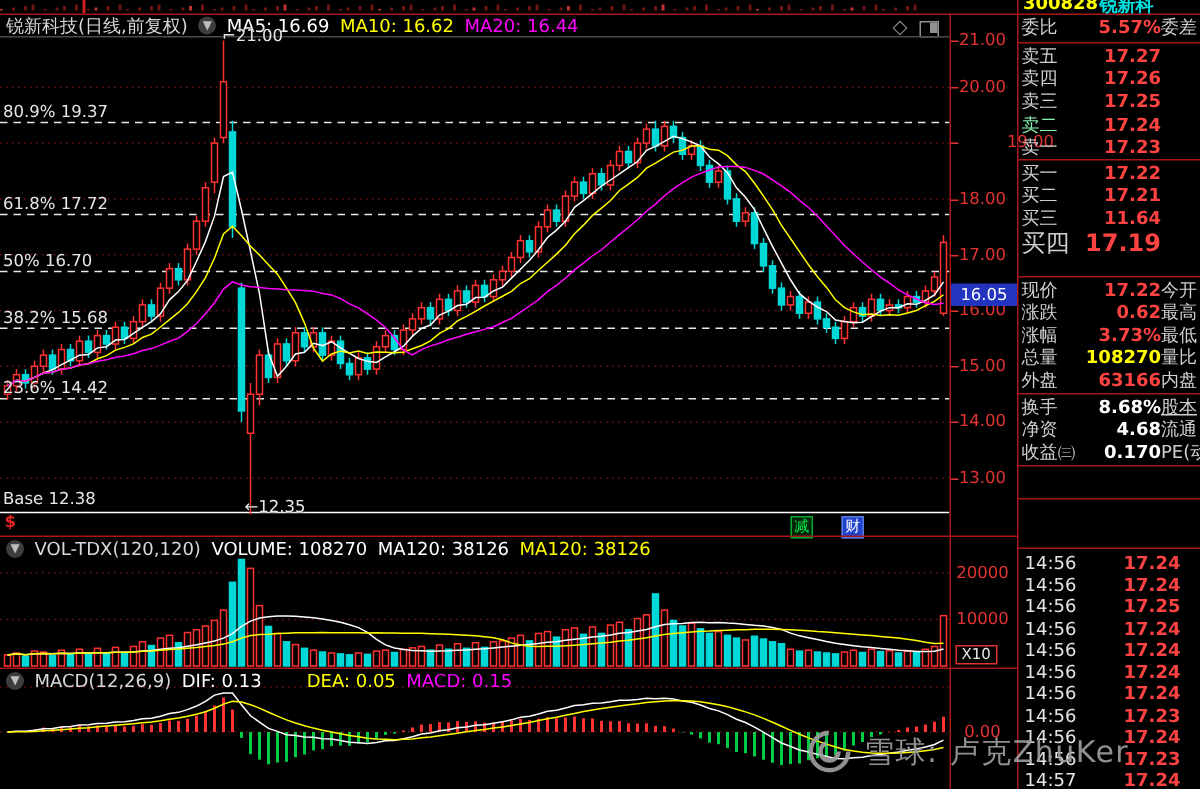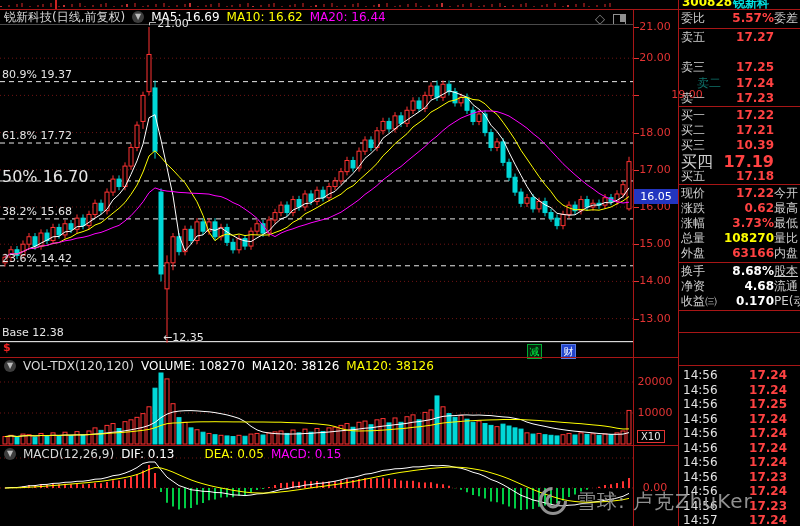--- a/index.html
+++ b/index.html
@@ -582,21 +582,21 @@
     <line x1="617" x2="617" y1="488" y2="482.9670768267014" stroke="#ff3232" stroke-width="2"></line>
     <line x1="623" x2="623" y1="488" y2="481.2330741723736" stroke="#ff3232" stroke-width="2"></line>
     <line x1="629" x2="629" y1="488" y2="477.9135729076919" stroke="#ff3232" stroke-width="2"></line>
     <polyline points="5,488.0 11,487.5 17,487.5 23,486.8 29,485.8 35,485.6 41,484.6 47,484.4 53,483.4 59,483.2 65,482.3 71,482.1 77,481.3 83,481.2 89,480.4 95,479.2 101,478.9 107,477.5 113,475.7 119,474.9 125,473.1 131,470.7 137,467.6 143,463.4 149,462.0 155,462.0 161,469.9 167,477.2 173,481.4 179,485.6 185,487.6 191,489.8 197,490.4 203,491.3 209,491.5 215,492.5 221,492.7 227,493.7 233,494.9 239,495.1 245,495.6 251,495.0 257,493.9 263,493.6 269,492.5 275,491.1 281,489.4 287,488.6 293,487.1 299,486.5 305,485.1 311,484.6 317,483.5 323,483.1 329,482.2 335,481.2 341,479.9 347,478.2 353,477.5 359,476.0 365,474.2 371,473.5 377,472.0 383,470.4 389,469.8 395,468.8 401,468.6 407,467.9 413,466.9 419,466.9 425,466.3 431,465.5 437,465.8 443,465.5 449,466.0 455,467.3 461,468.2 467,470.0 473,472.3 479,473.9 485,476.4 491,479.5 497,481.7 503,484.7 509,488.1 515,491.8 521,495.3 527,497.6 533,500.0 539,501.3 545,502.9 551,504.3 557,505.7 563,505.9 569,505.2 575,504.9 581,503.7 587,503.0 593,502.1 599,501.4 605,500.2 611,499.3 617,498.0 623,496.3 629,493.4" fill="none" stroke="#ffffff" stroke-width="1"></polyline>
     <polyline points="5,488.0 11,487.9 17,487.8 23,487.6 29,487.2 35,486.9 41,486.5 47,486.0 53,485.5 59,485.1 65,484.5 71,484.0 77,483.5 83,483.0 89,482.5 95,481.8 101,481.3 107,480.5 113,479.5 119,478.6 125,477.5 131,476.2 137,474.5 143,472.2 149,469.4 155,467.5 161,468.0 167,469.8 173,472.1 179,474.8 185,477.4 191,479.9 197,482.0 203,483.8 209,485.4 215,486.8 221,488.0 227,489.1 233,490.3 239,491.2 245,492.1 251,492.7 257,492.9 263,493.1 269,492.9 275,492.6 281,491.9 287,491.3 293,490.5 299,489.7 305,488.8 311,487.9 317,487.0 323,486.3 329,485.4 335,484.6 341,483.7 347,482.6 353,481.6 359,480.4 365,479.2 371,478.1 377,476.8 383,475.6 389,474.4 395,473.3 401,472.3 407,471.5 413,470.6 419,469.8 425,469.1 431,468.4 437,467.9 443,467.4 449,467.1 455,467.1 461,467.4 467,467.9 473,468.8 479,469.8 485,471.1 491,472.8 497,474.6 503,476.6 509,478.9 515,481.5 521,484.2 527,486.9 533,489.5 539,491.9 545,494.1 551,496.1 557,498.0 563,499.6 569,500.7 575,501.5 581,502.0 587,502.2 593,502.2 599,502.0 605,501.6 611,501.2 617,500.5 623,499.7 629,498.4" fill="none" stroke="#ffff00" stroke-width="1"></polyline>
   </svg>
 
 <div id="labels" class="abs" style="left:0;top:0;width:800px;height:526px;pointer-events:none;">
     <div style="position: absolute; left: 2px; top: 68px; font-size: 11px; color: rgb(230, 230, 230); text-shadow: rgb(0, 0, 0) 0px 0px 2px;">80.9% 19.37</div>
     <div style="position: absolute; left: 2px; top: 129px; font-size: 11px; color: rgb(230, 230, 230); text-shadow: rgb(0, 0, 0) 0px 0px 2px;">61.8% 17.72</div>
-    <div style="position: absolute; left: 2px; top: 167px; font-size: 16px; color: rgb(230, 230, 230); text-shadow: rgb(0, 0, 0) 0px 0px 2px;">50% 16.70</div>
+    <div style="position: absolute; left: 2px; top: 167px; font-size: 11px; color: rgb(230, 230, 230); text-shadow: rgb(0, 0, 0) 0px 0px 2px;">50% 16.70</div>
     <div style="position: absolute; left: 2px; top: 205px; font-size: 11px; color: rgb(230, 230, 230); text-shadow: rgb(0, 0, 0) 0px 0px 2px;">38.2% 15.68</div>
     <div style="position: absolute; left: 2px; top: 252px; font-size: 11px; color: rgb(230, 230, 230); text-shadow: rgb(0, 0, 0) 0px 0px 2px;">23.6% 14.42</div>
     <div style="position: absolute; left: 634px; top: 20px; width: 42px; text-align: center; font-size: 11px; color: rgb(226, 51, 51);">21.00</div>
     <div style="position: absolute; left: 634px; top: 27px; width: 5px; border-top: 1px solid rgb(226, 51, 51);"></div>
     <div style="position: absolute; left: 634px; top: 51px; width: 42px; text-align: center; font-size: 11px; color: rgb(226, 51, 51);">20.00</div>
     <div style="position: absolute; left: 634px; top: 58px; width: 5px; border-top: 1px solid rgb(226, 51, 51);"></div>
     <div style="position: absolute; left: 634px; top: 88px; width: 42px; text-align: center; font-size: 11px; color: rgb(226, 51, 51); margin-left: 32px;">19.00</div>
     <div style="position: absolute; left: 634px; top: 95px; width: 5px; border-top: 1px solid rgb(226, 51, 51);"></div>
     <div style="position: absolute; left: 634px; top: 126px; width: 42px; text-align: center; font-size: 11px; color: rgb(226, 51, 51);">18.00</div>
     <div style="position: absolute; left: 634px; top: 133px; width: 5px; border-top: 1px solid rgb(226, 51, 51);"></div>
@@ -655,51 +655,51 @@
   <div class="prow" style="left:0;top:11px;">
     <span class="lab">委比</span>
     <span class="val" style="color:#ff4242;">5.57%</span>
     <span class="lab2">委差</span>
   </div>
 
 <div style="position: absolute; left: 0px; top: 30px; width: 122px; height: 15px; font-size: 12px; line-height: 15px;">
       <div style="position: absolute; left: 3px; color: rgb(207, 207, 207);">卖五</div>
       <div style="position: absolute; left: 30px; width: 66px; text-align: right; font-weight: bold; color: rgb(255, 66, 66);">17.27</div>
     </div>
+    <div style="position: absolute; left: 0px; top: 45.2px; width: 122px; height: 15px; font-size: 12px; line-height: 15px;">
+      <div style="position: absolute; left: 3px; color: rgb(207, 207, 207);">卖四</div>
+      <div style="position: absolute; left: 30px; width: 66px; text-align: right; font-weight: bold; color: rgb(255, 66, 66);">17.26</div>
+    </div>
     <div style="position: absolute; left: 0px; top: 60.4px; width: 122px; height: 15px; font-size: 12px; line-height: 15px;">
       <div style="position: absolute; left: 3px; color: rgb(207, 207, 207);">卖三</div>
       <div style="position: absolute; left: 30px; width: 66px; text-align: right; font-weight: bold; color: rgb(255, 66, 66);">17.25</div>
     </div>
     <div style="position: absolute; left: 0px; top: 75.6px; width: 122px; height: 15px; font-size: 12px; line-height: 15px;">
-      <div style="position: absolute; left: 3px; color: #0f766e; margin-left: 16px;">卖二</div>
+      <div style="position: absolute; left: 3px; color: #86efac;">卖二</div>
       <div style="position: absolute; left: 30px; width: 66px; text-align: right; font-weight: bold; color: rgb(255, 66, 66);">17.24</div>
     </div>
     <div style="position: absolute; left: 0px; top: 90.8px; width: 122px; height: 15px; font-size: 12px; line-height: 15px;">
       <div style="position: absolute; left: 3px; color: rgb(207, 207, 207);">卖一</div>
       <div style="position: absolute; left: 30px; width: 66px; text-align: right; font-weight: bold; color: rgb(255, 66, 66);">17.23</div>
     </div>
     <div style="position: absolute; left: 0px; top: 108px; width: 122px; height: 15px; font-size: 12px; line-height: 15px;">
       <div style="position: absolute; left: 3px; color: rgb(207, 207, 207);">买一</div>
       <div style="position: absolute; left: 30px; width: 66px; text-align: right; font-weight: bold; color: rgb(255, 66, 66);">17.22</div>
     </div>
     <div style="position: absolute; left: 0px; top: 123.2px; width: 122px; height: 15px; font-size: 12px; line-height: 15px;">
       <div style="position: absolute; left: 3px; color: rgb(207, 207, 207);">买二</div>
       <div style="position: absolute; left: 30px; width: 66px; text-align: right; font-weight: bold; color: rgb(255, 66, 66);">17.21</div>
     </div>
     <div style="position: absolute; left: 0px; top: 138.4px; width: 122px; height: 15px; font-size: 12px; line-height: 15px;">
       <div style="position: absolute; left: 3px; color: rgb(207, 207, 207);">买三</div>
-      <div style="position: absolute; left: 30px; width: 66px; text-align: right; font-weight: bold; color: rgb(255, 66, 66);">10.39</div>
+      <div style="position: absolute; left: 30px; width: 66px; text-align: right; font-weight: bold; color: rgb(255, 66, 66);">11.64</div>
     </div>
     <div style="position: absolute; left: 0px; top: 153.6px; width: 122px; height: 15px; font-size: 16px; line-height: 15px; padding-left: 12px;">
       <div style="position: absolute; left: 3px; color: rgb(207, 207, 207);">买四</div>
       <div style="position: absolute; left: 30px; width: 66px; text-align: right; font-weight: bold; color: rgb(255, 66, 66);">17.19</div>
-    </div>
-    <div style="position: absolute; left: 0px; top: 168.8px; width: 122px; height: 15px; font-size: 12px; line-height: 15px;">
-      <div style="position: absolute; left: 3px; color: rgb(207, 207, 207);">买五</div>
-      <div style="position: absolute; left: 30px; width: 66px; text-align: right; font-weight: bold; color: rgb(255, 66, 66);">17.18</div>
     </div>
     <div style="position: absolute; left: 0px; top: 186px; width: 122px; height: 15px; font-size: 12px; line-height: 15px;">
       <div style="position: absolute; left: 3px; color: rgb(207, 207, 207);">现价</div>
       <div style="position: absolute; left: 30px; width: 66px; text-align: right; font-weight: bold; color: rgb(255, 66, 66);">17.22</div>
       <div style="position: absolute; left: 96px; color: rgb(207, 207, 207); white-space: nowrap;">今开</div>
     </div>
     <div style="position: absolute; left: 0px; top: 201.1px; width: 122px; height: 15px; font-size: 12px; line-height: 15px;">
       <div style="position: absolute; left: 3px; color: rgb(207, 207, 207);">涨跌</div>
       <div style="position: absolute; left: 30px; width: 66px; text-align: right; font-weight: bold; color: rgb(255, 66, 66);">0.62</div>
       <div style="position: absolute; left: 96px; color: rgb(207, 207, 207); white-space: nowrap;">最高</div>

